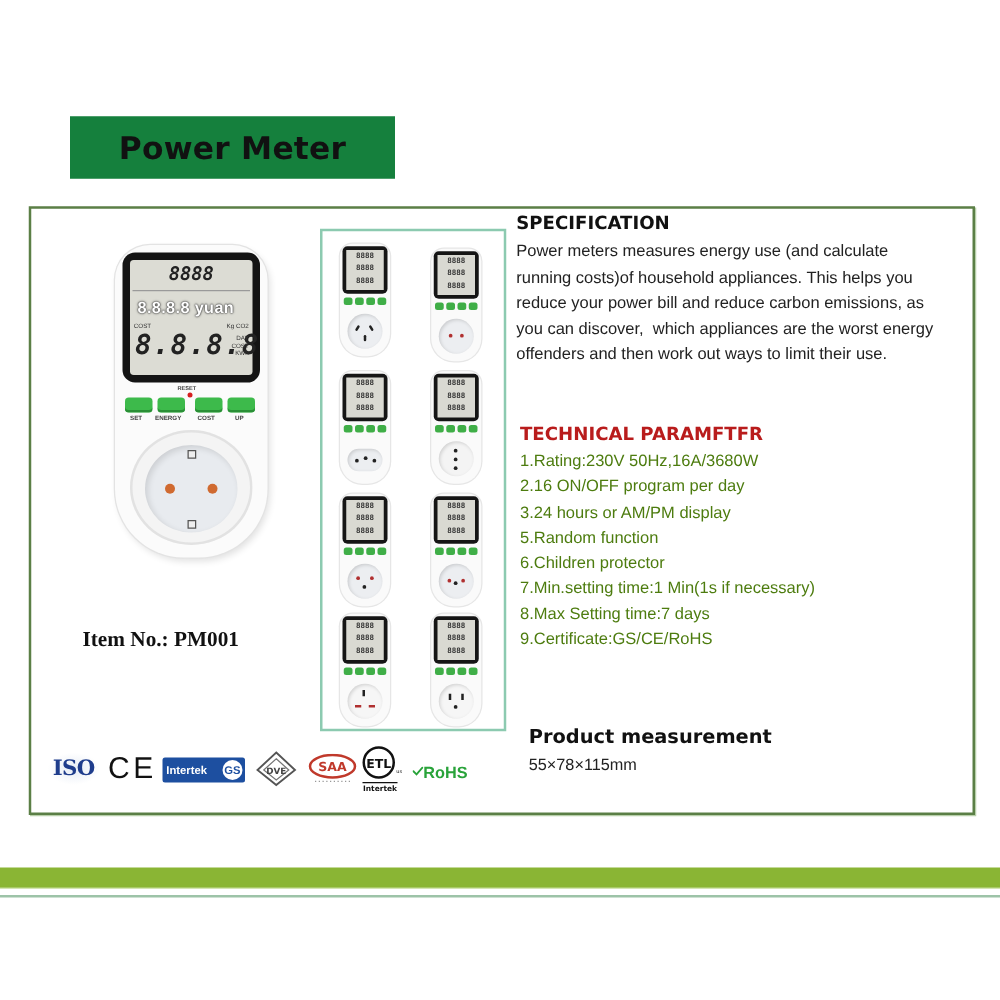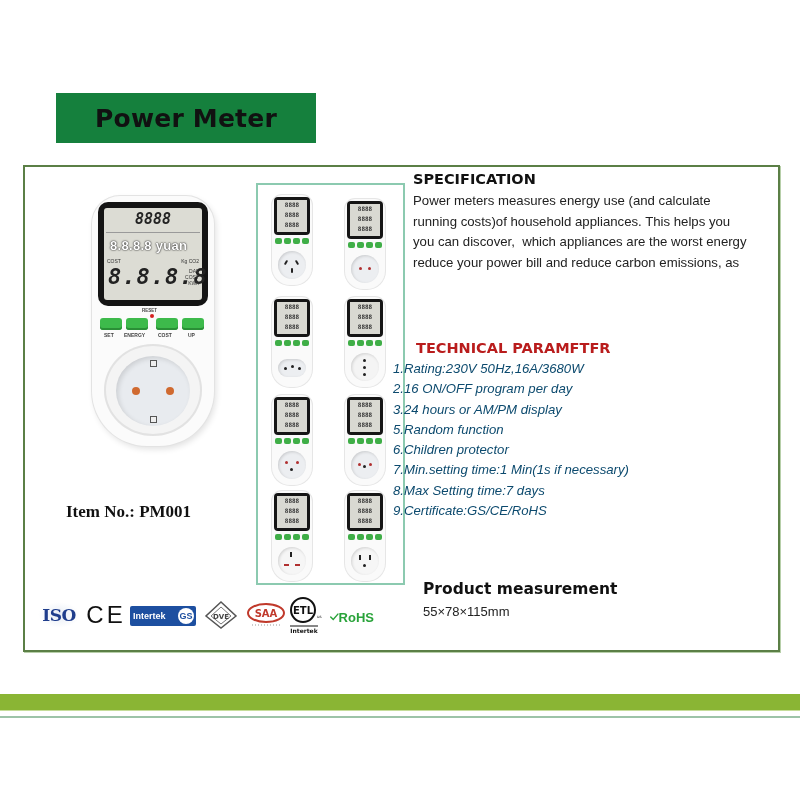--- a/index.html
+++ b/index.html
@@ -36,21 +36,21 @@
   .mini-screen { position:absolute; left:3px; top:3px; width:30px; height:32px; background:#d9d9d2; font-family:"DejaVu Sans Mono", monospace; font-size:6px; font-weight:bold; color:#333; line-height:10px; text-align:center; }
   .mini-btns { position:absolute; left:3px; top:43px; width:34px; height:6px; display:flex; justify-content:space-between; }
   .mini-btns i { display:block; width:7px; height:6px; background:#3fae47; border-radius:2px; }
   .mini-socket { position:absolute; left:6px; top:56px; width:28px; height:28px; border-radius:50%; background:#eceef1; box-shadow: inset 1px 1px 3px rgba(0,0,0,0.15); }
   .hole { position:absolute; width:3px; height:3px; border-radius:50%; background:#222; }
   .hole.red { background:#b03030; }
   
   .spec-title { position:absolute; left:413px; top:171px; font-family:"DejaVu Sans", sans-serif; font-weight:bold; font-size:14.5px; color:#111; }
   .spec-body { position:absolute; left:413px; top:191px; width:360px; font-size:13.2px; line-height:20.5px; color:#222; }
   .tech-title { position:absolute; left:416px; top:340px; font-family:"DejaVu Sans", sans-serif; font-weight:bold; font-size:14.5px; color:#b91c1c; }
-  .tech-list { position:absolute; left:393px; top:359px; margin:0; padding:0; list-style:none; font-size:13.2px; line-height:20.3px; color:#0c4a6e;font-style:italic; }
+  .tech-list { position:absolute; left:416px; top:359px; margin:0; padding:0; list-style:none; font-size:13.2px; line-height:20.3px; color:#4d7c0f; }
   .pm-title { position:absolute; left:423px; top:580px; font-family:"DejaVu Sans", sans-serif; font-weight:bold; font-size:15.5px; color:#111; }
   .pm-value { position:absolute; left:423px; top:604px; font-size:13px; color:#222; }
   
   .certs { position:absolute; left:38px; top:596px; width:340px; height:44px; }
   .cert { position:absolute; display:flex; align-items:center; justify-content:center; }
   .iso { left:0; top:6px; width:42px; height:26px; font-family:"DejaVu Serif", serif; font-weight:bold; font-size:17px; color:#1f3d8c; letter-spacing:-0.5px; background: radial-gradient(ellipse at center, #e6ecf5 0%, #ffffff 70%); }
   .ce { left:48px; top:5px; width:40px; height:28px; font-family:Liberation Sans, sans-serif; font-size:24px; color:#111; letter-spacing:3px; }
   .intertek-gs { left:92px; top:10px; width:66px; height:20px; background:#1d4fa0; border-radius:2px; color:#fff; font-size:9px; font-weight:bold; justify-content:flex-start; padding-left:3px; box-sizing:border-box; }
   .intertek-gs .gs { position:absolute; right:2px; top:2px; width:16px; height:16px; border-radius:50%; background:#ffffff; color:#1d4fa0; font-size:9px; display:flex; align-items:center; justify-content:center; }
   .vde { left:166px; top:4px; width:34px; height:30px; }
@@ -276,22 +276,23 @@
       <span class="hole" style="left:18px;top:8px;width:2px;height:5px;border-radius:0;"></span>
       <span class="hole" style="left:12px;top:17px;"></span>
     </div>
   </div>
 </div>
 
 <div class="spec-title">SPECIFICATION</div>
 <div class="spec-body">
   <div>Power meters measures energy use (and calculate</div>
   <div>running costs)of household appliances. This helps you</div>
+  <div>reduce your power bill and reduce carbon emissions, as</div>
   <div style="white-space:pre;">you can discover,  which appliances are the worst energy</div>
-  <div>reduce your power bill and reduce carbon emissions, as</div>
+  <div>offenders and then work out ways to limit their use.</div>
 </div>
 
 <div class="tech-title">TECHNICAL PARAMFTFR</div>
 <ul class="tech-list">
   <li>1.Rating:230V 50Hz,16A/3680W</li>
   <li>2.16 ON/OFF program per day</li>
   <li>3.24 hours or AM/PM display</li>
   <li>5.Random function</li>
   <li>6.Children protector</li>
   <li>7.Min.setting time:1 Min(1s if necessary)</li>

